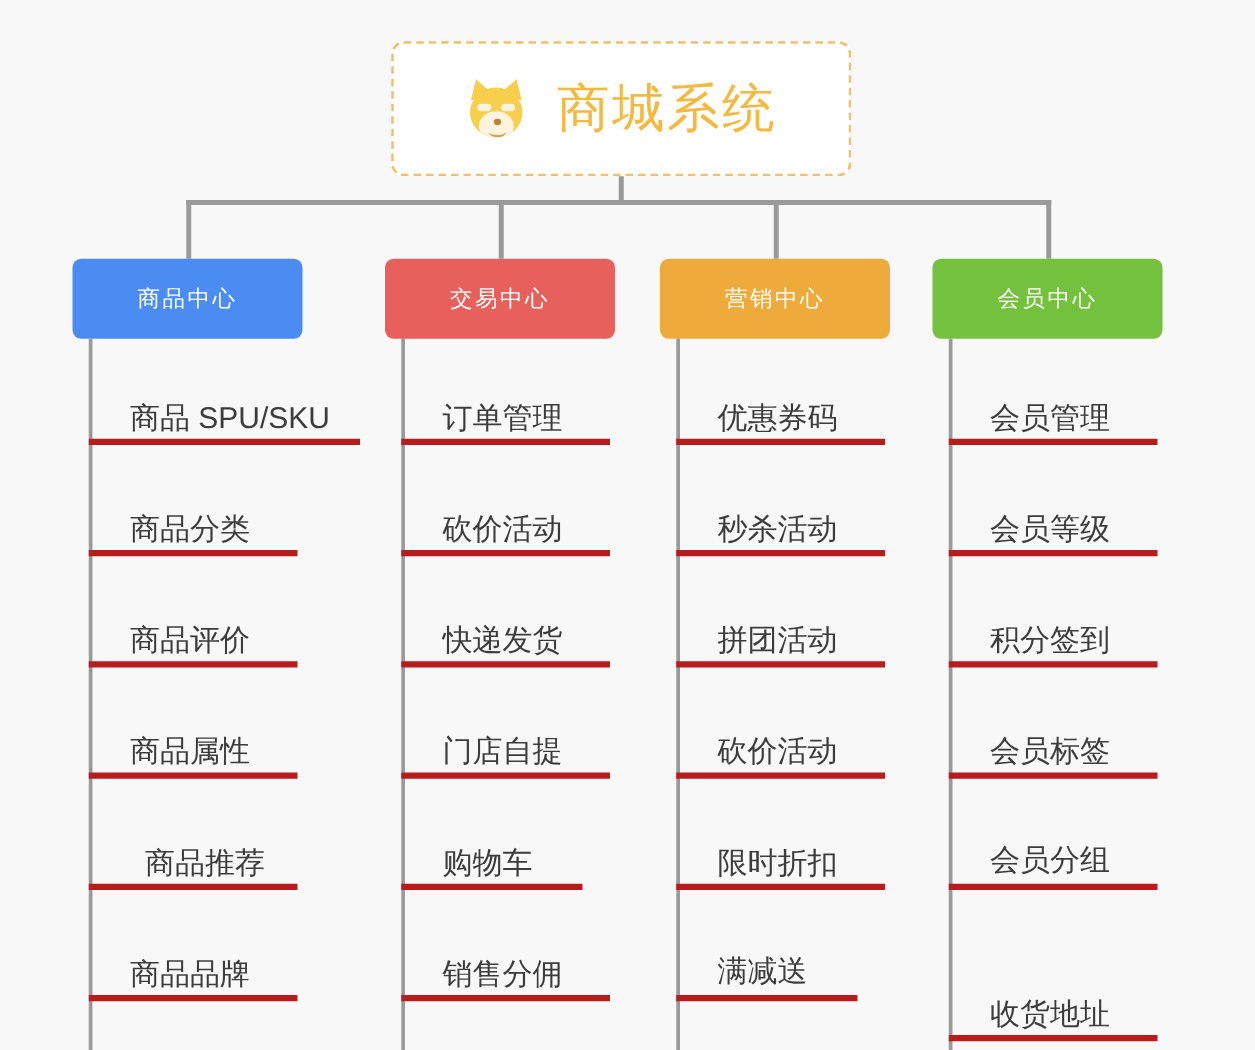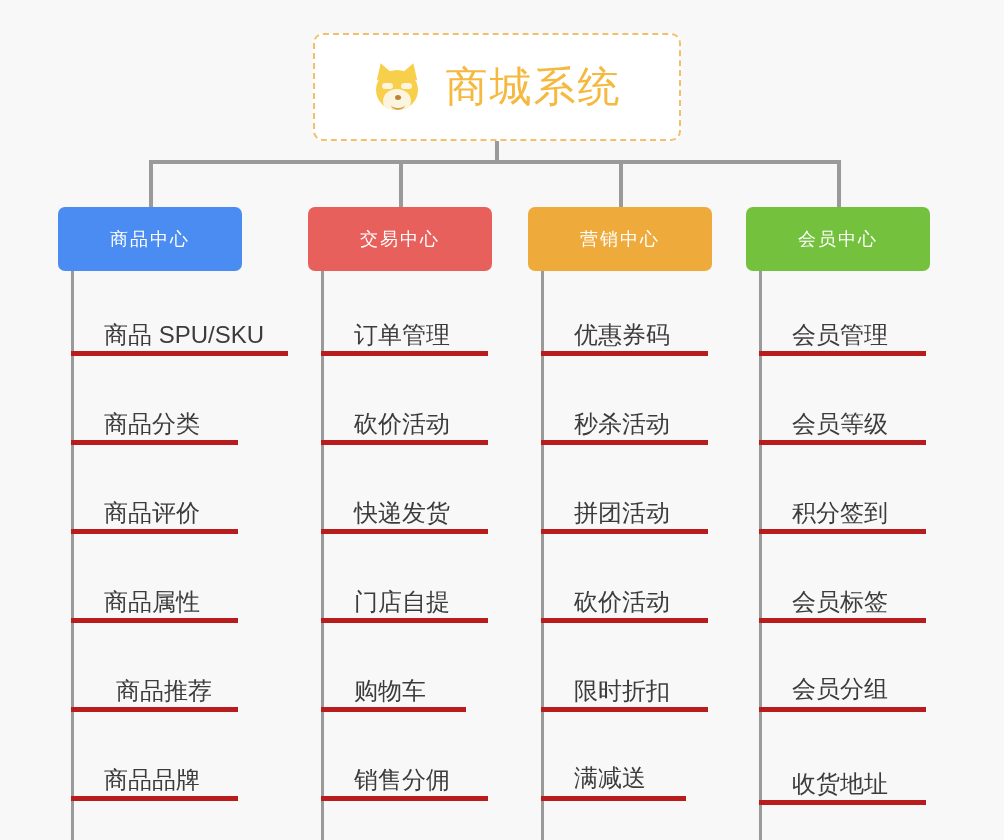--- a/index.html
+++ b/index.html
@@ -277,18 +277,18 @@
     </div>
     <div class="leaf" style="top:281px; width:167px;text-align:right;">
       <span class="leaf-label">积分签到</span>
     </div>
     <div class="leaf" style="top:370px; width:167px;">
       <span class="leaf-label">会员标签</span>
     </div>
     <div class="leaf" style="top:459px; width:167px;font-family:Liberation Mono, monospace;">
       <span class="leaf-label">会员分组</span>
     </div>
-    <div class="leaf" style="top:552px; width:167px;">
+    <div class="leaf" style="top:580px; width:167px;">
       <span class="leaf-label">收货地址</span>
     </div>
   </div>
 
 </div>
 
 </body></html>

